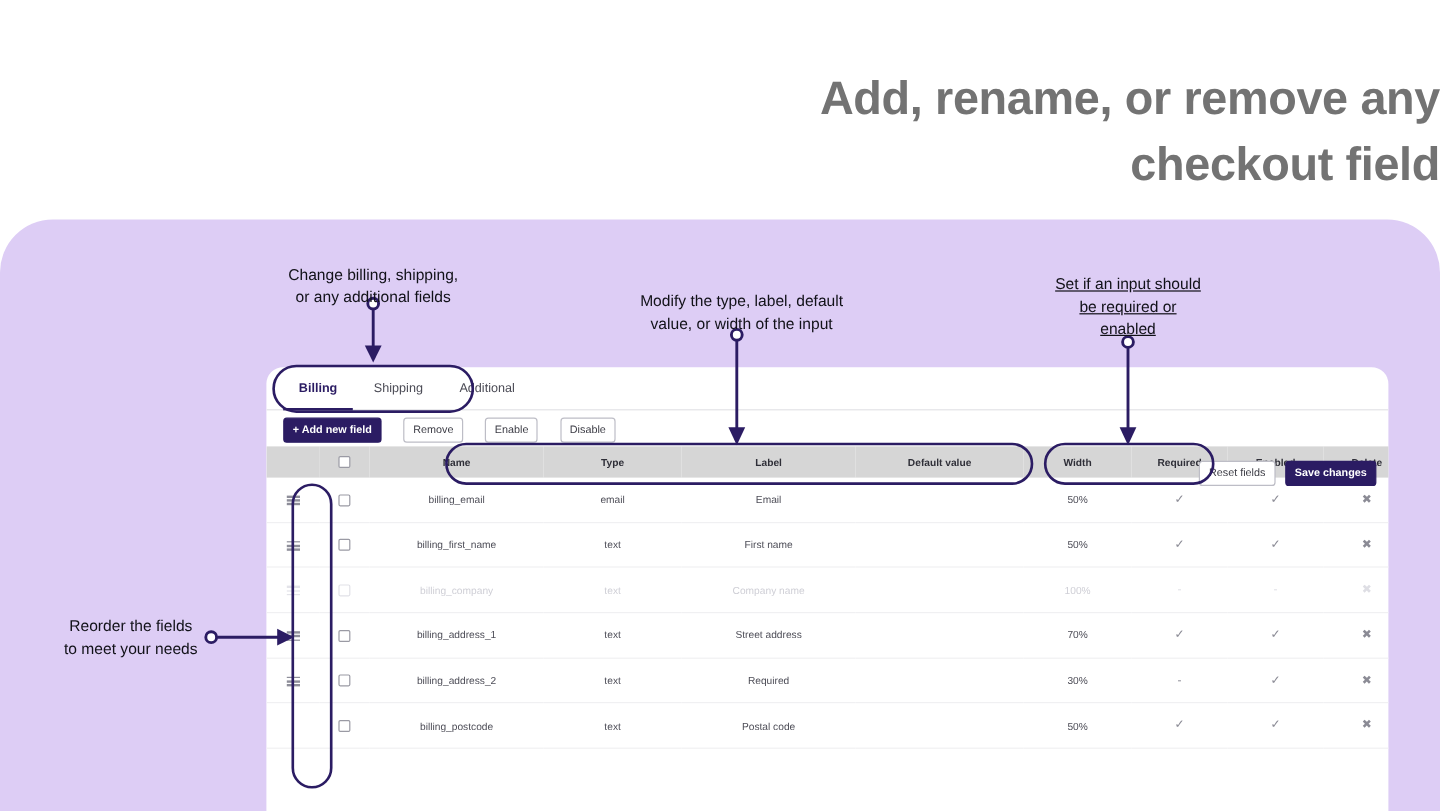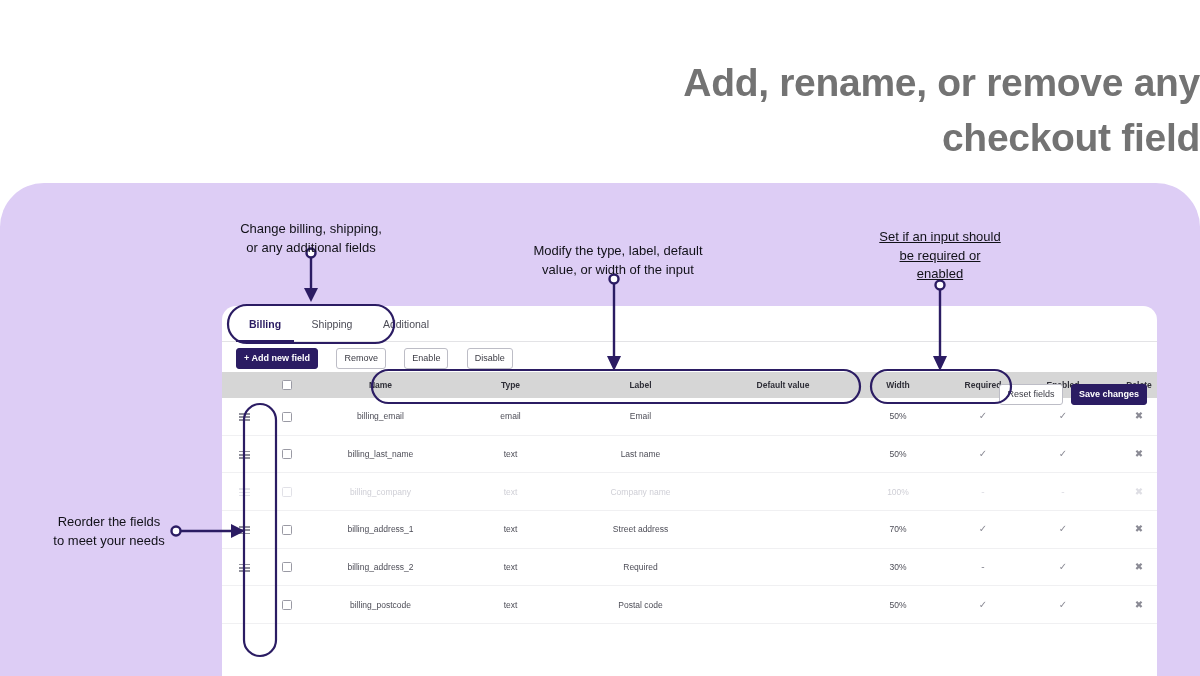--- a/index.html
+++ b/index.html
@@ -254,23 +254,23 @@
           <td class="col-label">Email</td>
           <td class="col-def"></td>
           <td class="col-width">50%</td>
           <td class="col-req"><span class="glyph">✓</span></td>
           <td class="col-en"><span class="glyph">✓</span></td>
           <td class="col-del"><span class="glyph">✖</span></td>
         </tr>
         <tr>
           <td class="col-handle"><span class="handle"><i></i><i></i><i></i></span></td>
           <td class="col-check"><span class="cbox"></span></td>
-          <td class="col-name">billing_last_name</td>
-          <td class="col-type">text</td>
-          <td class="col-label">Last name</td>
+          <td class="col-name">billing_first_name</td>
+          <td class="col-type">text</td>
+          <td class="col-label">First name</td>
           <td class="col-def"></td>
           <td class="col-width">50%</td>
           <td class="col-req"><span class="glyph">✓</span></td>
           <td class="col-en"><span class="glyph">✓</span></td>
           <td class="col-del"><span class="glyph">✖</span></td>
         </tr>
         <tr class="dim">
           <td class="col-handle"><span class="handle"><i></i><i></i><i></i></span></td>
           <td class="col-check"><span class="cbox"></span></td>
           <td class="col-name">billing_company</td>

